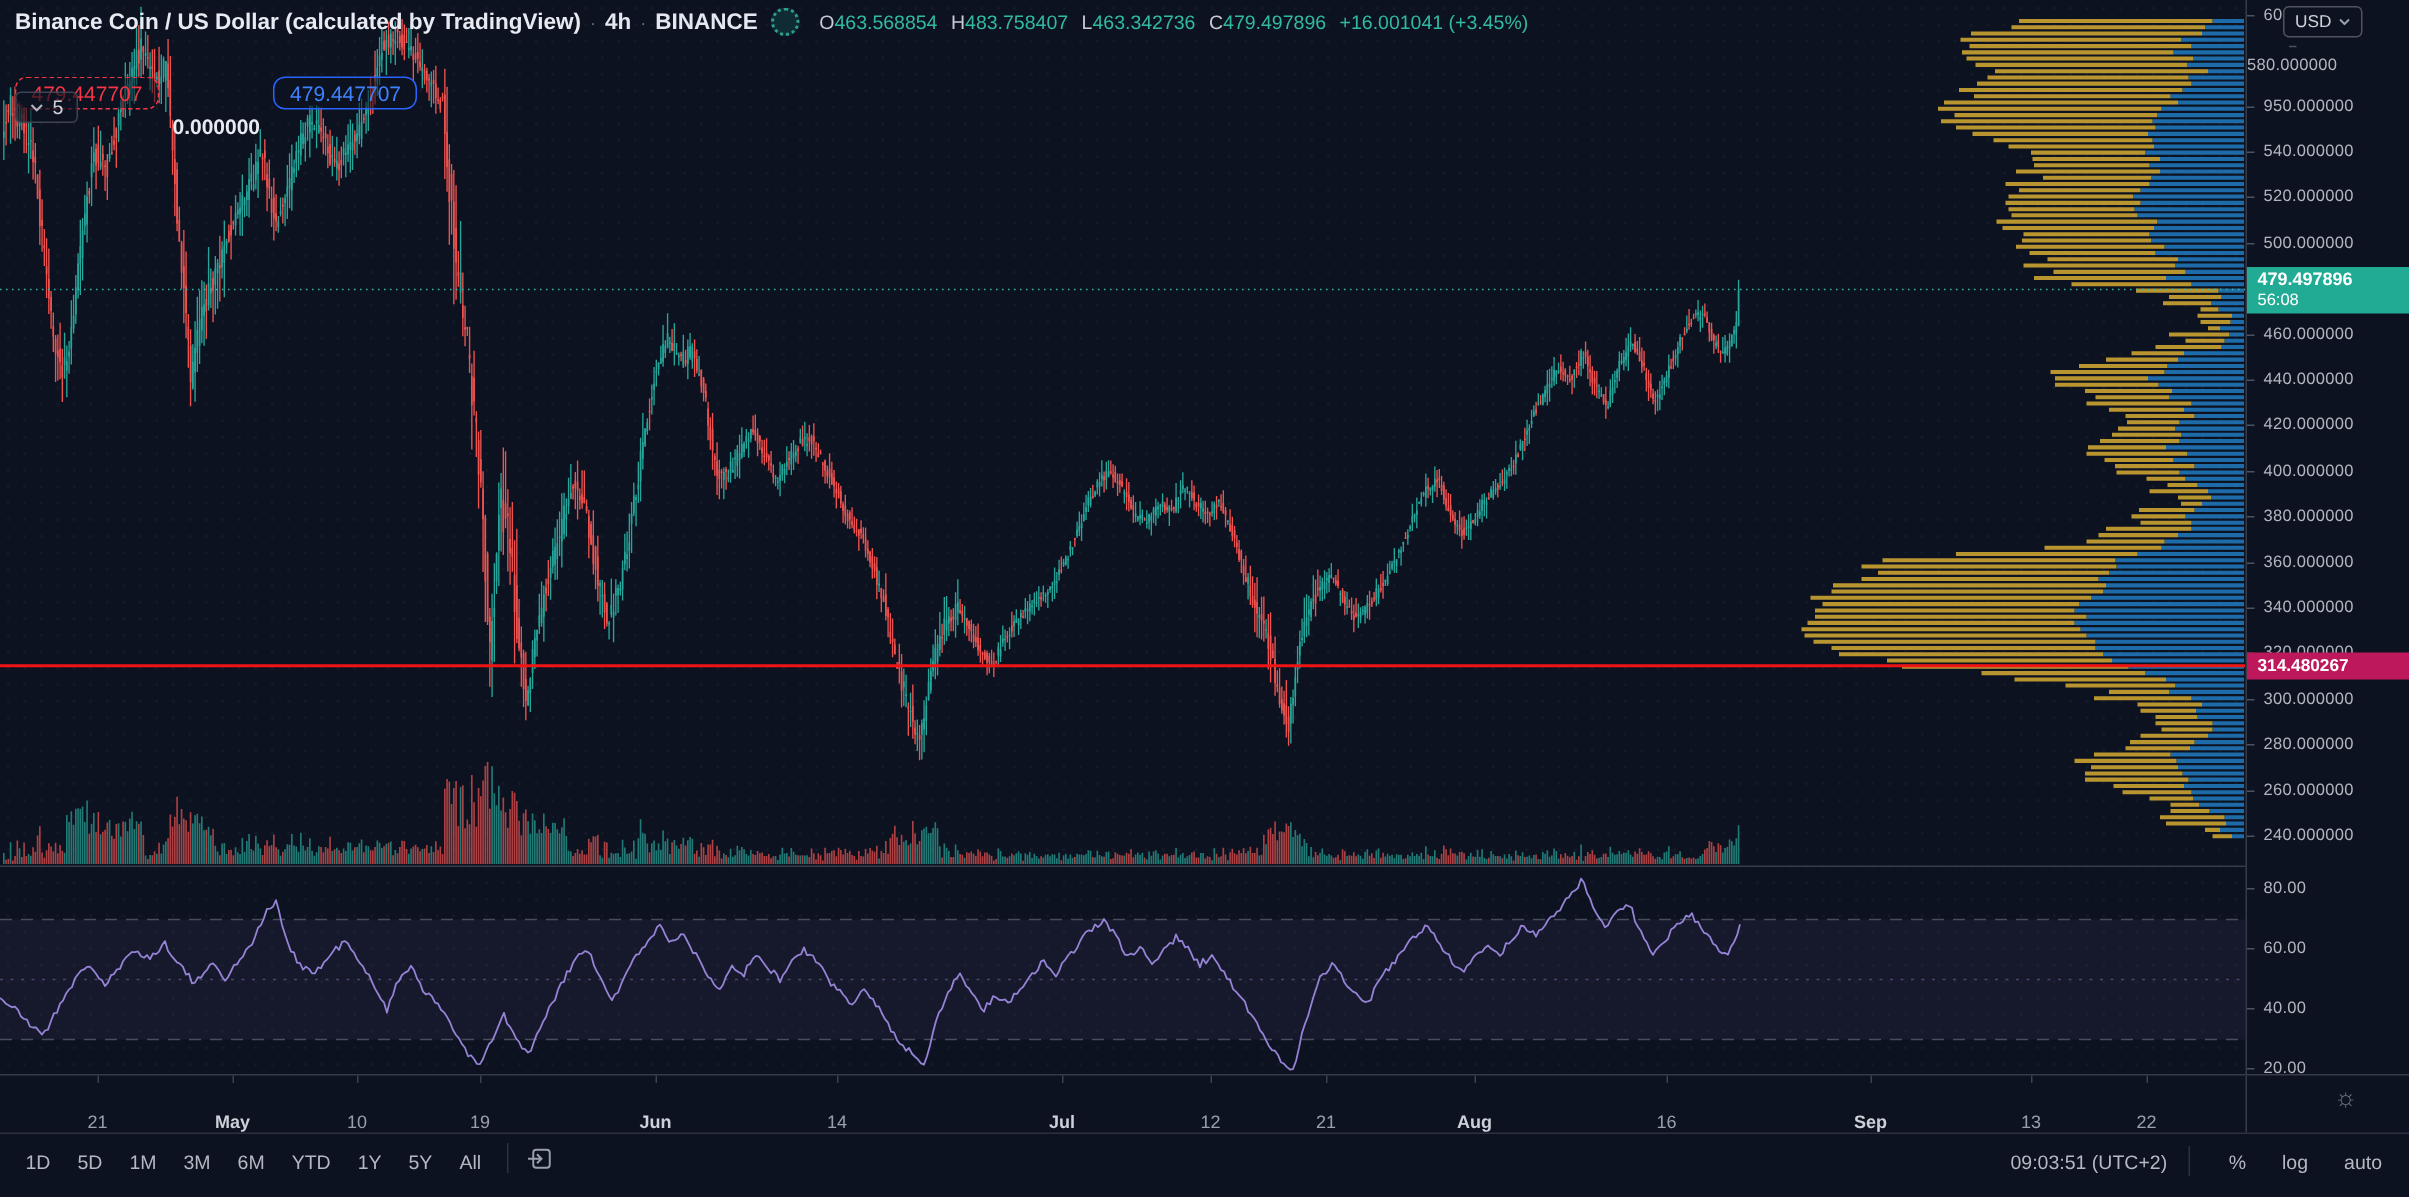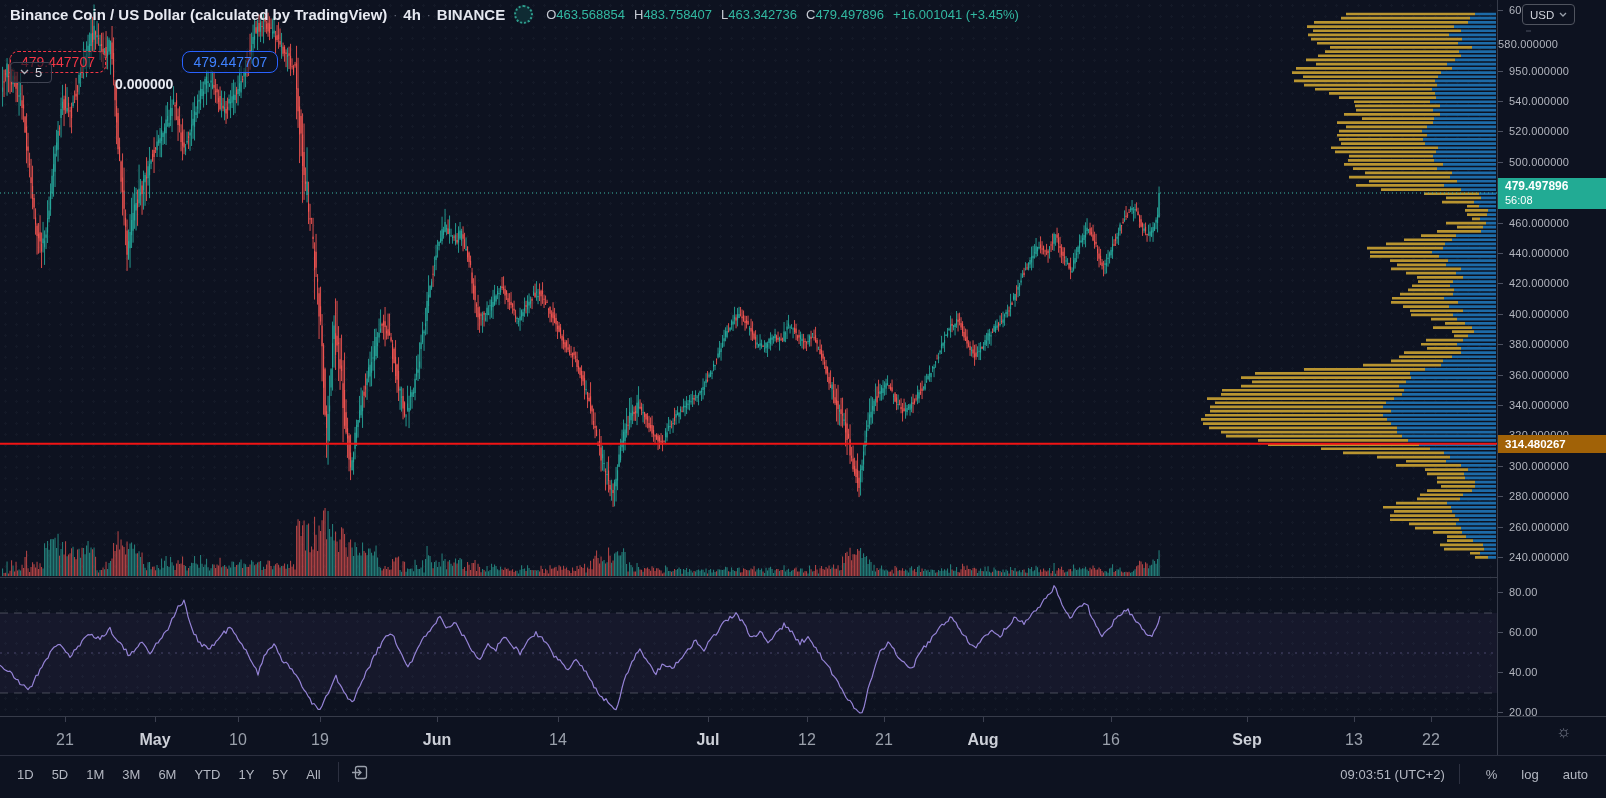--- a/index.html
+++ b/index.html
@@ -38,26 +38,26 @@
   .pl{position:absolute;left:0;display:flex;align-items:center;gap:6px;transform:translateY(-50%);
       color:#b2b5be;font-size:11px;letter-spacing:.2px;}
   .pl i{width:5px;height:1px;background:#4c5160;}
   .usdbtn{position:absolute;left:24px;top:4px;height:19px;display:flex;align-items:center;gap:5px;
           padding:0 7px;border:1px solid #50545f;border-radius:4px;background:#0d1220;
           color:#d0d3da;font-size:11.5px;z-index:5;}
   .curlab{position:absolute;left:0;top:178px;width:109px;height:31px;background:#22ab94;color:#fff;
           z-index:5;padding-left:7px;box-sizing:border-box;}
   .curlab .p{font-size:12px;font-weight:bold;line-height:16px;}
   .curlab .cd{font-size:11px;line-height:13px;}
-  .alab{position:absolute;left:0;top:435px;width:109px;height:18px;background:#a16207;color:#fff;
+  .alab{position:absolute;left:0;top:435px;width:109px;height:18px;background:#be185d;color:#fff;
         font-size:11.5px;font-weight:bold;line-height:18px;padding-left:7px;box-sizing:border-box;z-index:5;}
   
   .taxis{position:absolute;left:0;top:716px;width:1606px;height:39px;border-top:1px solid #363b49;
          background:#0d1220;z-index:4;}
-  .tl{position:absolute;top:14px;transform:translateX(-50%);font-size:16px;color:#9aa0ab;}
+  .tl{position:absolute;top:24px;transform:translateX(-50%);font-size:12px;color:#9aa0ab;}
   .tl.m{color:#cdd0d8;font-weight:bold;}
   .tt{position:absolute;top:0;width:1px;height:5px;background:#3c4050;}
   .vsep{position:absolute;left:1497px;top:0;width:1px;height:39px;background:#363b49;}
   .gear{position:absolute;left:1556px;top:5px;font-size:17px;color:#707585;}
   
   .tbar{position:absolute;left:0;top:755px;width:1606px;height:43px;border-top:1px solid #2c3040;
         background:#0d1220;z-index:4;display:flex;align-items:flex-start;}
   .tbl{display:flex;align-items:center;gap:4px;padding:8px 0 0 10px;}
   .rb{color:#b4b8c2;font-size:13px;padding:3px 7px;border-radius:4px;cursor:pointer;}
   .tdiv{width:1px;height:20px;background:#2c3040;margin:6px 10px 0 10px;}

